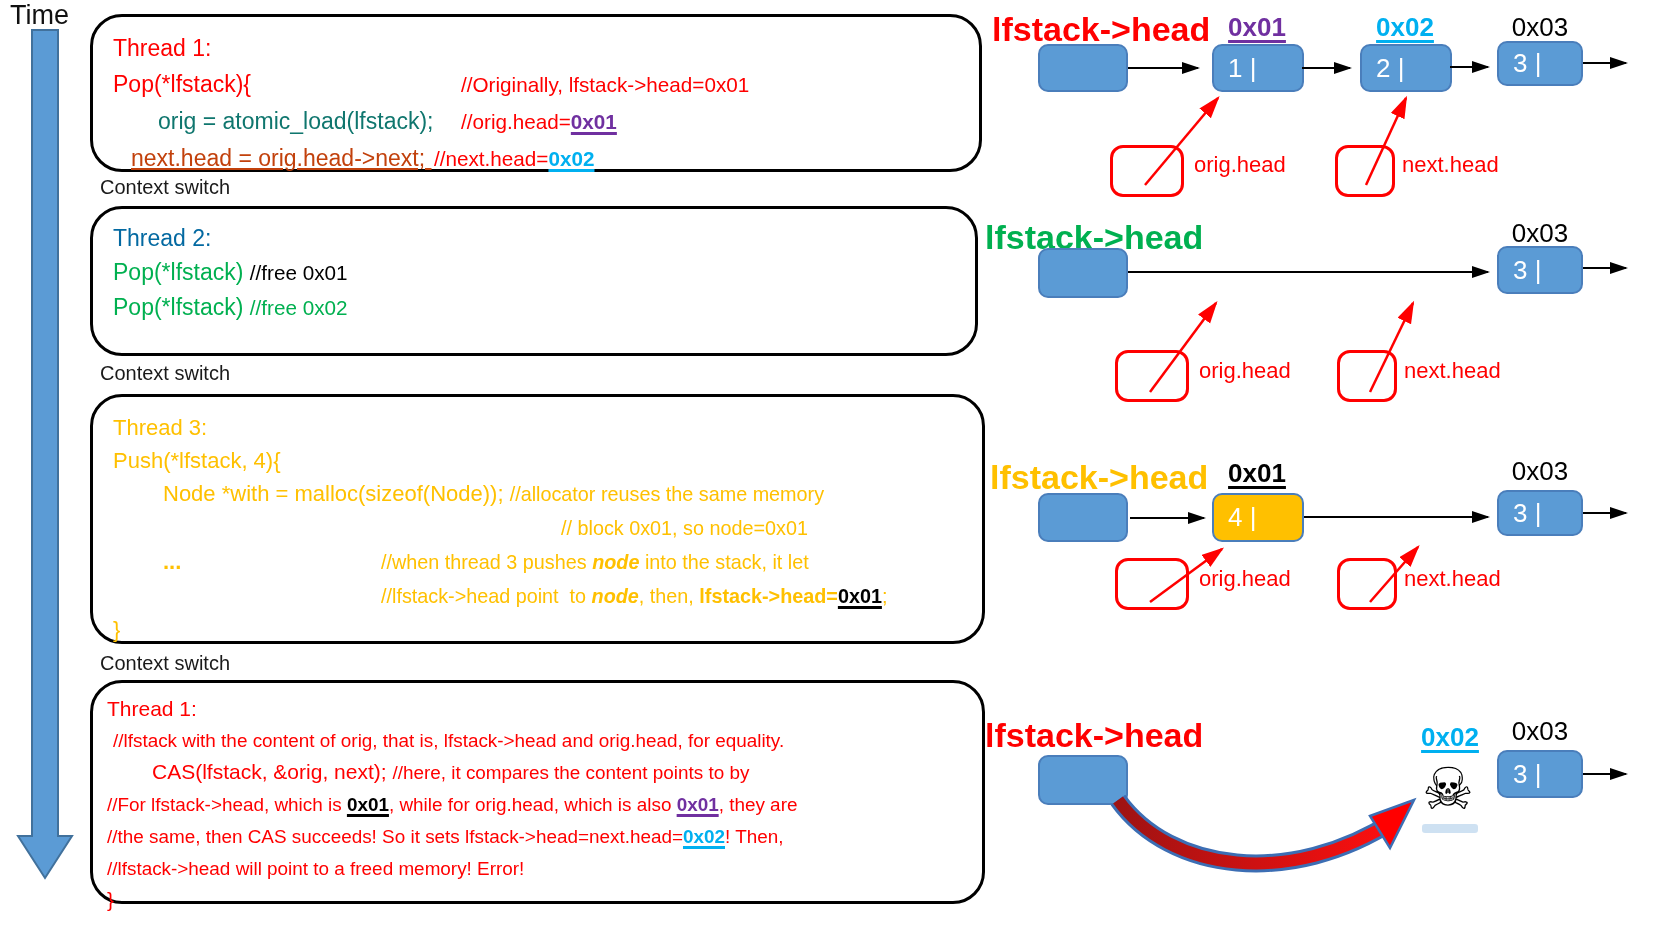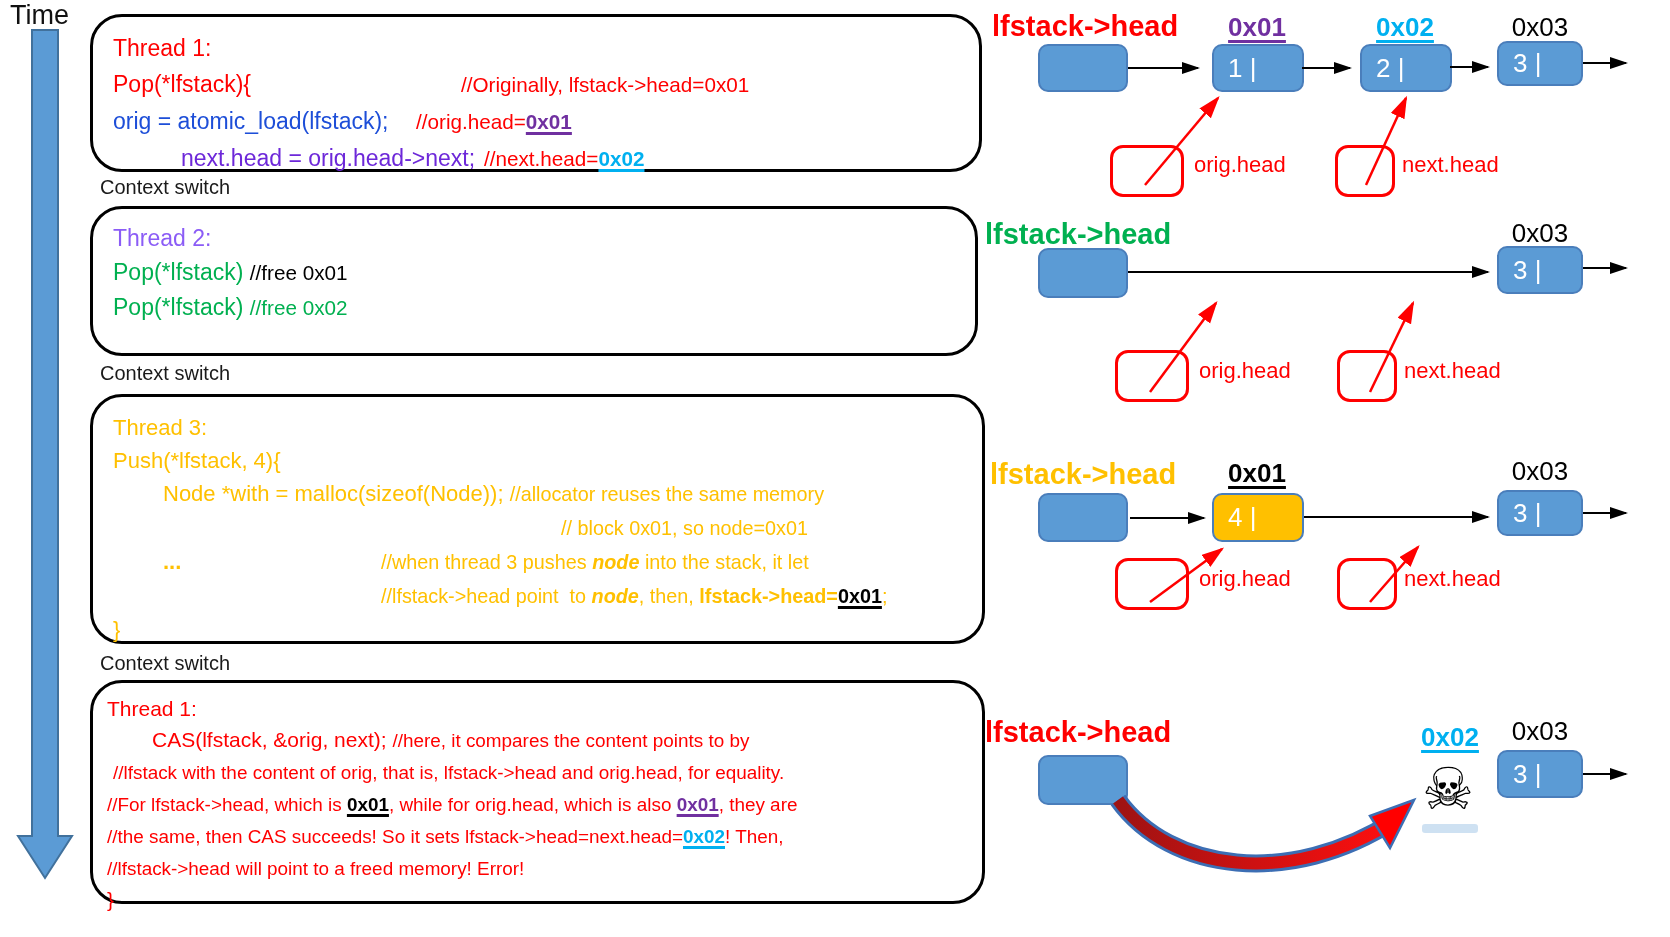--- a/index.html
+++ b/index.html
@@ -19,21 +19,21 @@
   .small{font-size:0.9em;}
   .cs-label{font-size:20px;color:#1a1a1a;}
   #panel1{left:90px;top:14px;width:892px;height:158px;font-size:23px;line-height:36px;padding-top:13px;padding-left:20px;}
   #cs1{left:100px;top:176px;}
   #panel2{left:90px;top:206px;width:888px;height:150px;font-size:23px;line-height:34px;padding-top:12px;padding-left:20px;}
   #cs2{left:100px;top:362px;}
   #panel3{left:90px;top:394px;width:895px;height:250px;font-size:22px;line-height:33px;padding-top:14px;padding-left:20px;}
   #cs3{left:100px;top:652px;}
   #panel4{left:90px;top:680px;width:895px;height:224px;font-size:21px;line-height:31px;padding-top:10px;padding-left:14px;}
   
-  .head-label{font-size:29px;font-weight:700;}
+  .head-label{font-size:34px;font-weight:700;}
   .hl-red{color:#FF0000;} .hl-green{color:#00B050;} .hl-orange{color:#FFC000;}
   .addr{font-size:26px;width:70px;text-align:center;}
   .addr-b{font-weight:700;text-decoration:underline;text-decoration-thickness:3px;text-underline-offset:4px;}
   .purple{color:#7030A0;} .cyan{color:#00B0F0;} .blk{color:#000;}
   .nodebox{
     background:#5B9BD5;border:2px solid #4A7EBB;border-radius:10px;
     color:#fff;font-size:26px;box-sizing:border-box;
     display:flex;align-items:center;padding-left:14px;white-space:pre;
   }
   .headbox{background:#5B9BD5;border:2px solid #4A7EBB;border-radius:10px;box-sizing:border-box;}
@@ -48,44 +48,44 @@
 <body>
 
 <div class="abs" id="time-label">Time</div>
 <svg width="1670" height="937">
   <polygon points="32,30 58,30 58,836 72,836 45,878 18,836 32,836" fill="#5B9BD5" stroke="#41719C" stroke-width="2"></polygon>
 </svg>
 
 <div class="abs panel" id="panel1">
     <div class="code-line"><span style="color: rgb(255, 0, 0);">Thread 1:</span></div>
     <div class="code-line"><span style="color: rgb(255, 0, 0); display: inline-block; min-width: 348px;">Pop(*lfstack){</span><span class="small" style="color: rgb(255, 0, 0);">//Originally, lfstack-&gt;head=0x01</span></div>
-    <div class="code-line"><span style="color: #1d4ed8; display: inline-block; min-width: 303px;">orig = atomic_load(lfstack);</span><span class="small" style="color: rgb(255, 0, 0);">//orig.head=</span><span class="small" style="color: rgb(112, 48, 160); font-weight: 700; text-decoration: underline 2.5px; text-underline-offset: 3px;">0x01</span></div>
-    <div class="code-line"><span style="color: #6d28d9; margin-left: 68px; display: inline-block; min-width: 303px;">next.head = orig.head-&gt;next; </span><span class="small" style="color: rgb(255, 0, 0);">//next.head=</span><span class="small" style="color: rgb(0, 176, 240); font-weight: 700; text-decoration: underline 2.5px; text-underline-offset: 3px;">0x02</span></div>
+    <div class="code-line"><span style="color: #0f766e; margin-left: 45px; display: inline-block; min-width: 303px;">orig = atomic_load(lfstack);</span><span class="small" style="color: rgb(255, 0, 0);">//orig.head=</span><span class="small" style="color: rgb(112, 48, 160); font-weight: 700; text-decoration: underline 2.5px; text-underline-offset: 3px;">0x01</span></div>
+    <div class="code-line"><span style="color: #c2410c; margin-left: 18px; display: inline-block; min-width: 303px; text-decoration: underline;">next.head = orig.head-&gt;next; </span><span class="small" style="color: rgb(255, 0, 0);">//next.head=</span><span class="small" style="color: rgb(0, 176, 240); font-weight: 700; text-decoration: underline 2.5px; text-underline-offset: 3px;">0x02</span></div>
   </div>
 <div class="abs cs-label" id="cs1">Context switch</div>
 <div class="abs panel" id="panel2">
-    <div class="code-line"><span style="color: #8b5cf6;">Thread 2:</span></div>
+    <div class="code-line"><span style="color: #0369a1;">Thread 2:</span></div>
     <div class="code-line"><span style="color: rgb(0, 176, 80);">Pop(*lfstack) </span><span class="small" style="color: #000000;">//free 0x01</span></div>
     <div class="code-line"><span style="color: rgb(0, 176, 80);">Pop(*lfstack) </span><span class="small" style="color: rgb(0, 176, 80);">//free 0x02</span></div>
   </div>
 <div class="abs cs-label" id="cs2">Context switch</div>
 <div class="abs panel" id="panel3">
     <div class="code-line"><span style="color: rgb(255, 192, 0);">Thread 3:</span></div>
     <div class="code-line"><span style="color: rgb(255, 192, 0);">Push(*lfstack, 4){</span></div>
     <div class="code-line"><span style="color: rgb(255, 192, 0); margin-left: 50px;">Node *with = malloc(sizeof(Node)); </span><span class="small" style="color: rgb(255, 192, 0);">//allocator reuses the same memory</span></div>
     <div class="code-line"><span class="small" style="color: rgb(255, 192, 0); margin-left: 448px;">// block 0x01, so node=0x01</span></div>
     <div class="code-line"><span style="color: rgb(255, 192, 0); font-weight: 700; margin-left: 50px; display: inline-block; min-width: 218px;">...</span><span class="small" style="color: rgb(255, 192, 0);">//when thread 3 pushes </span><span class="small" style="color: rgb(255, 192, 0); font-weight: 700; font-style: italic;">node</span><span class="small" style="color: rgb(255, 192, 0);"> into the stack, it let</span></div>
     <div class="code-line"><span class="small" style="color: rgb(255, 192, 0); margin-left: 268px;">//lfstack-&gt;head point  to </span><span class="small" style="color: rgb(255, 192, 0); font-weight: 700; font-style: italic;">node</span><span class="small" style="color: rgb(255, 192, 0);">, then, </span><span class="small" style="color: rgb(255, 192, 0); font-weight: 700;">lfstack-&gt;head=</span><span class="small" style="color: rgb(0, 0, 0); font-weight: 700; text-decoration: underline 2.5px; text-underline-offset: 3px;">0x01</span><span class="small" style="color: rgb(255, 192, 0);">;</span></div>
     <div class="code-line"><span style="color: rgb(255, 192, 0);">}</span></div>
   </div>
 <div class="abs cs-label" id="cs3">Context switch</div>
 <div class="abs panel" id="panel4">
     <div class="code-line"><span style="color: rgb(255, 0, 0);">Thread 1:</span></div>
+    <div class="code-line"><span class="small" style="color: rgb(255, 0, 0); margin-left: 6px;">//lfstack with the content of orig, that is, lfstack-&gt;head and orig.head, for equality.</span></div>
     <div class="code-line"><span style="color: rgb(255, 0, 0); margin-left: 45px;">CAS(lfstack, &amp;orig, next); </span><span class="small" style="color: rgb(255, 0, 0);">//here, it compares the content points to by</span></div>
-    <div class="code-line"><span class="small" style="color: rgb(255, 0, 0); margin-left: 6px;">//lfstack with the content of orig, that is, lfstack-&gt;head and orig.head, for equality.</span></div>
     <div class="code-line"><span class="small" style="color: rgb(255, 0, 0);">//For lfstack-&gt;head, which is </span><span class="small" style="color: rgb(0, 0, 0); font-weight: 700; text-decoration: underline 2.5px; text-underline-offset: 3px;">0x01</span><span class="small" style="color: rgb(255, 0, 0);">, while for orig.head, which is also </span><span class="small" style="color: rgb(112, 48, 160); font-weight: 700; text-decoration: underline 2.5px; text-underline-offset: 3px;">0x01</span><span class="small" style="color: rgb(255, 0, 0);">, they are</span></div>
     <div class="code-line"><span class="small" style="color: rgb(255, 0, 0);">//the same, then CAS succeeds! So it sets lfstack-&gt;head=next.head=</span><span class="small" style="color: rgb(0, 176, 240); font-weight: 700; text-decoration: underline 2.5px; text-underline-offset: 3px;">0x02</span><span class="small" style="color: rgb(255, 0, 0);">! Then,</span></div>
     <div class="code-line"><span class="small" style="color: rgb(255, 0, 0);">//lfstack-&gt;head will point to a freed memory! Error!</span></div>
     <div class="code-line"><span style="color: rgb(255, 0, 0);">}</span></div>
   </div>
 
 <div class="abs head-label hl-red" style="left:992px;top:10px;">lfstack-&gt;head</div>
 <div class="abs addr addr-b purple" style="left:1222px;top:12px;">0x01</div>
 <div class="abs addr addr-b cyan" style="left:1370px;top:12px;">0x02</div>
 <div class="abs addr blk" style="left:1505px;top:12px;">0x03</div>

